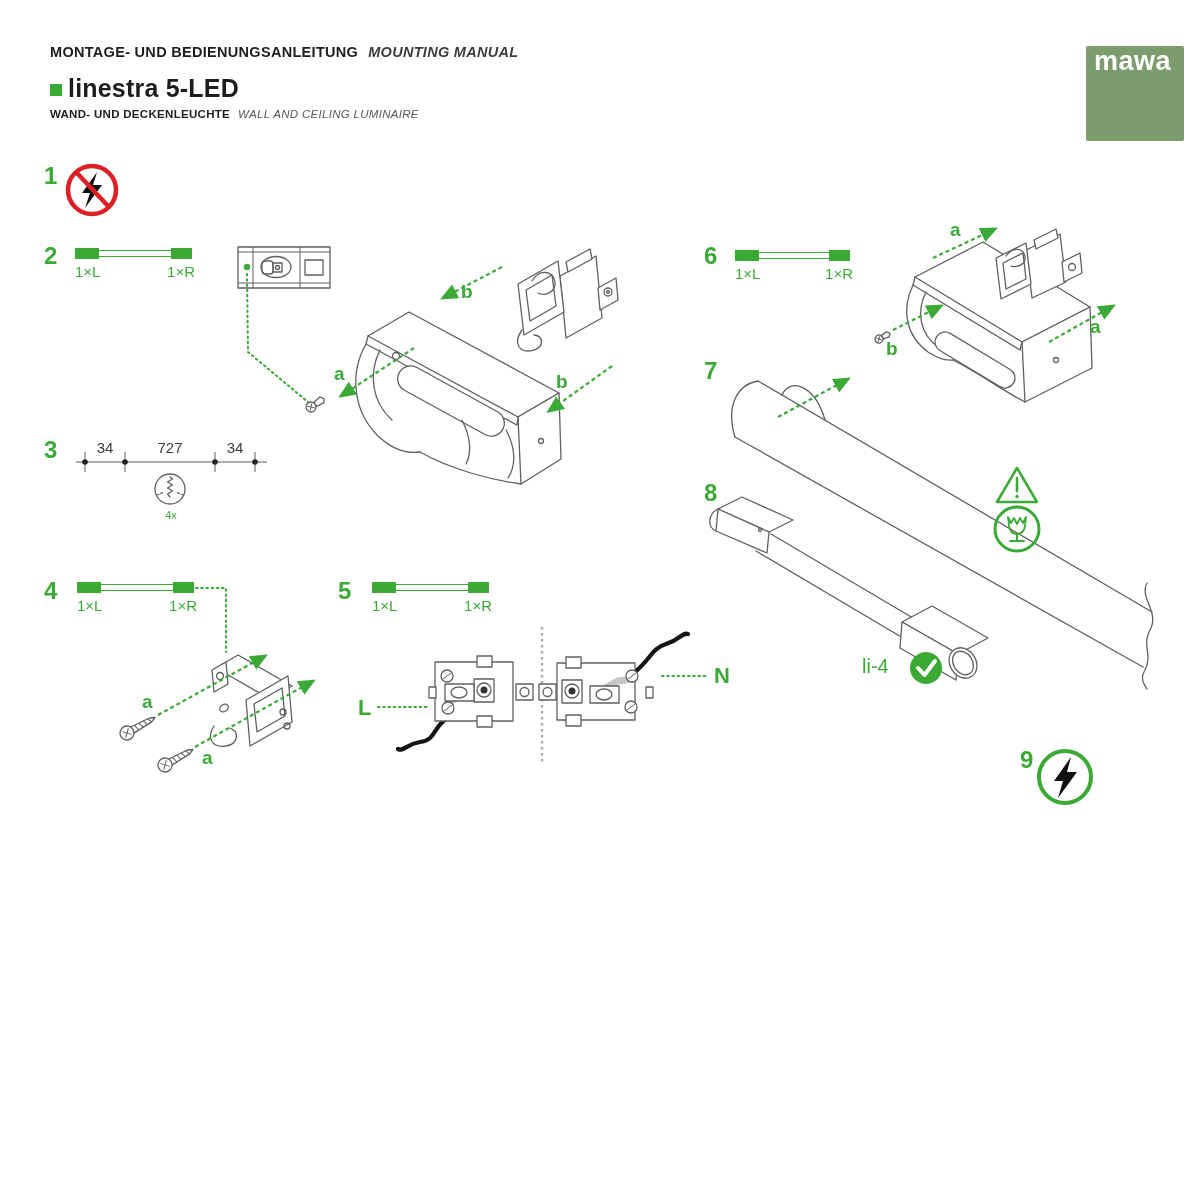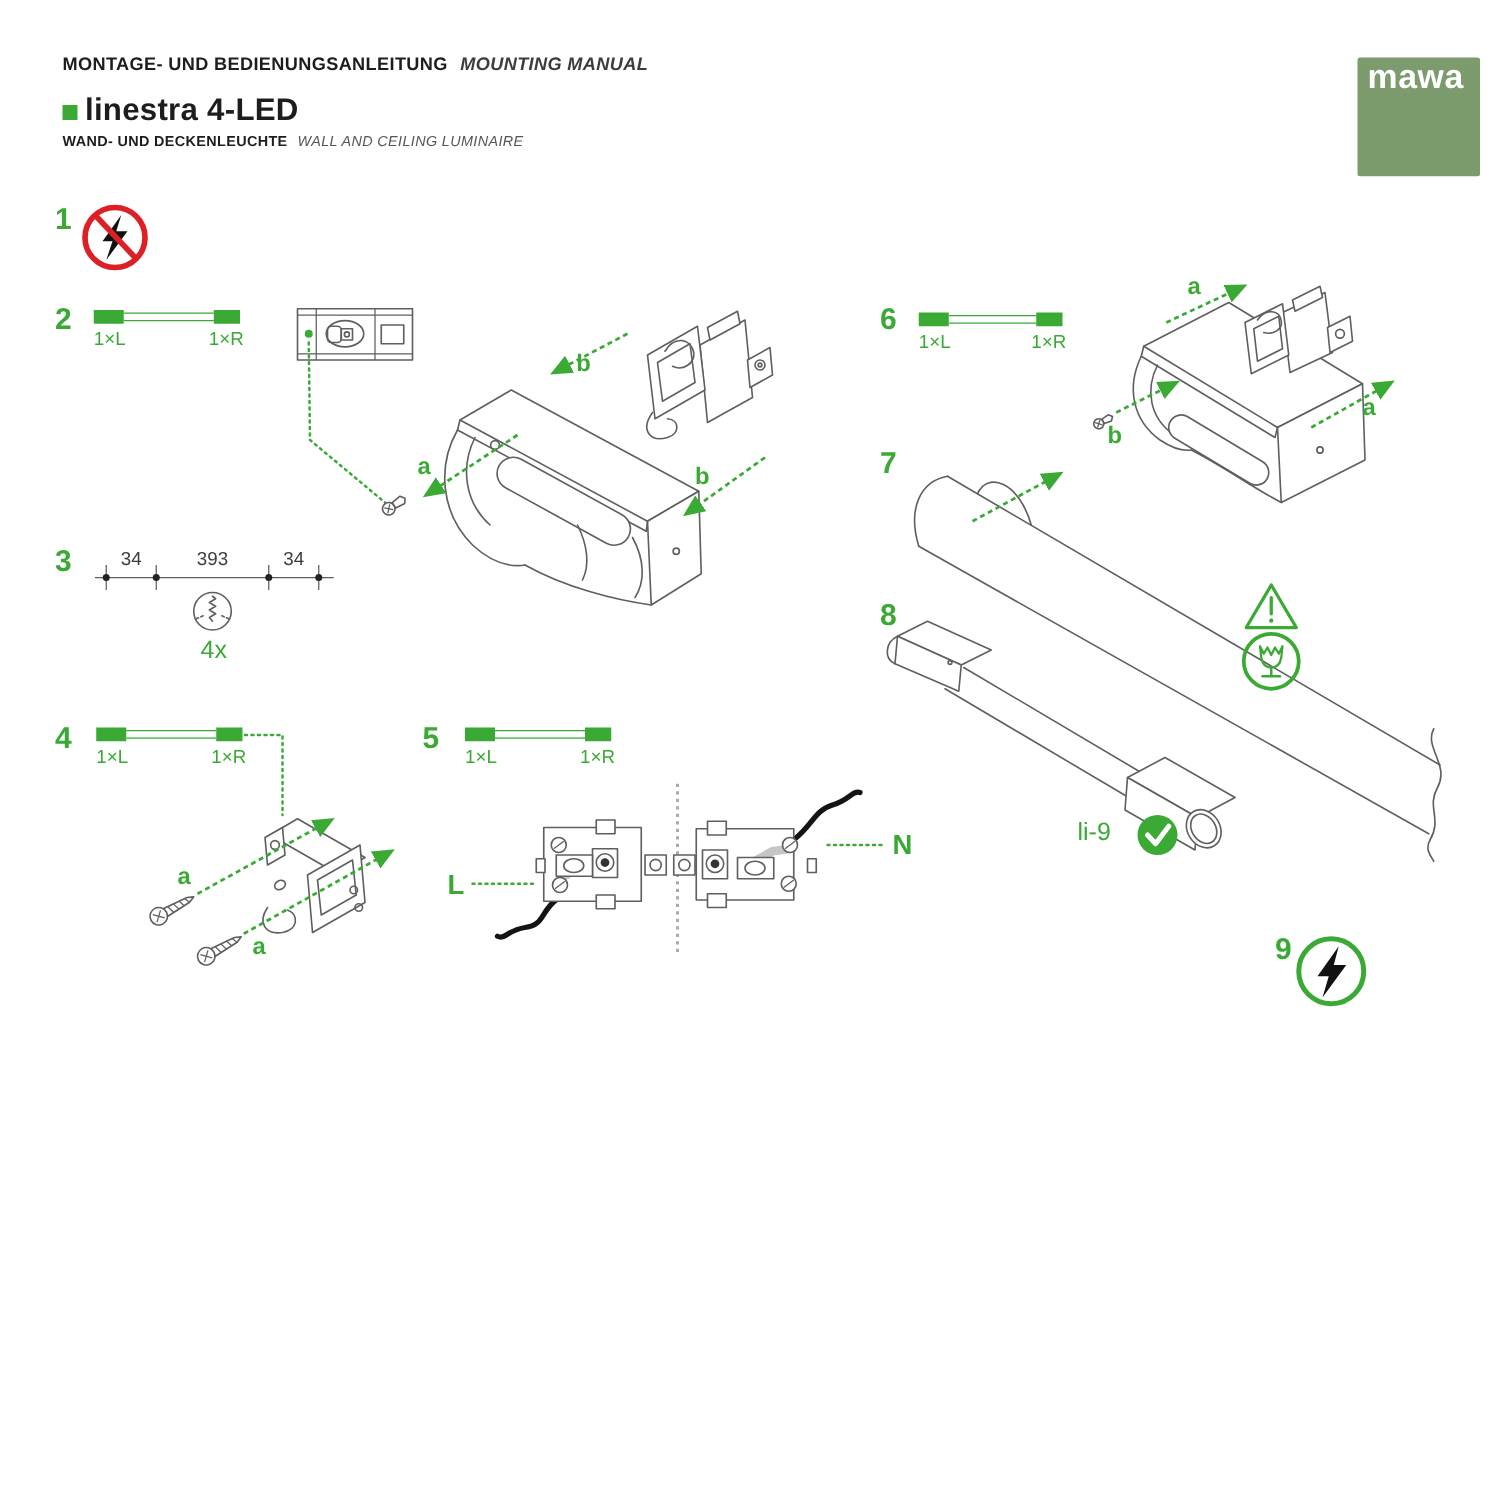--- a/index.html
+++ b/index.html
@@ -292,21 +292,21 @@
     <g>
       <circle cx="1065" cy="777" r="26" class="gstroke" stroke-width="4"></circle>
       <path d="M1071,757 L1054,781 L1063,781 L1058,798 L1077,772 L1067,772 Z" fill="#111"></path>
     </g>
   </svg>
 
   <div class="abs h-top" style="left:50px;top:44px">
     <span>MONTAGE- UND BEDIENUNGSANLEITUNG</span><span class="en">MOUNTING MANUAL</span>
   </div>
   <div class="abs bullet" style="left:50px;top:84px"></div>
-  <div class="abs h-prod" style="left:68px;top:74px">linestra 4-LED</div>
+  <div class="abs h-prod" style="left:68px;top:74px">linestra 5-LED</div>
   <div class="abs h-sub" style="left:50px;top:108px">
     <span>WAND- UND DECKENLEUCHTE</span><span class="en">WALL AND CEILING LUMINAIRE</span>
   </div>
   <div class="abs logo" style="left:1086px;top:46px">
     <span>mawa</span>
       <sup>°</sup>
   </div>
 
   <div class="abs num" style="left:44px;top:164px">1</div>
   <div class="abs num" style="left:44px;top:244px">2</div>
@@ -352,29 +352,29 @@
     <div class="capL"></div>
       <div class="tube"></div>
       <div class="capR"></div>
   </div>
   <div class="abs barlabels" style="left:735px;top:266px;width:118px">
     <span class="glabel">1×L</span>
     <span class="glabel">1×R</span>
   </div>
 
   <div class="abs dim" style="left:90px;top:440px;width:30px">34</div>
-  <div class="abs dim" style="left:150px;top:440px;width:40px">393</div>
+  <div class="abs dim" style="left:150px;top:440px;width:40px">727</div>
   <div class="abs dim" style="left:220px;top:440px;width:30px">34</div>
-  <div class="abs glabel" style="left:156px;top:510px;width:30px;text-align:center;font-size:20px">4x</div>
+  <div class="abs glabel" style="left:156px;top:510px;width:30px;text-align:center;font-size:11px">4x</div>
 
   <div class="abs ann" style="left:334px;top:364px">a</div>
   <div class="abs ann" style="left:461px;top:282px">b</div>
   <div class="abs ann" style="left:556px;top:372px">b</div>
   <div class="abs ann" style="left:142px;top:692px">a</div>
   <div class="abs ann" style="left:202px;top:748px">a</div>
   <div class="abs ann" style="left:950px;top:220px">a</div>
   <div class="abs ann" style="left:886px;top:339px">b</div>
   <div class="abs ann" style="left:1090px;top:317px">a</div>
   <div class="abs ann bigann" style="left:358px;top:697px">L</div>
   <div class="abs ann bigann" style="left:714px;top:665px">N</div>
-  <div class="abs model" style="left:862px;top:656px">li-9</div>
+  <div class="abs model" style="left:862px;top:656px">li-4</div>
 
 </div>
 
 </body></html>

